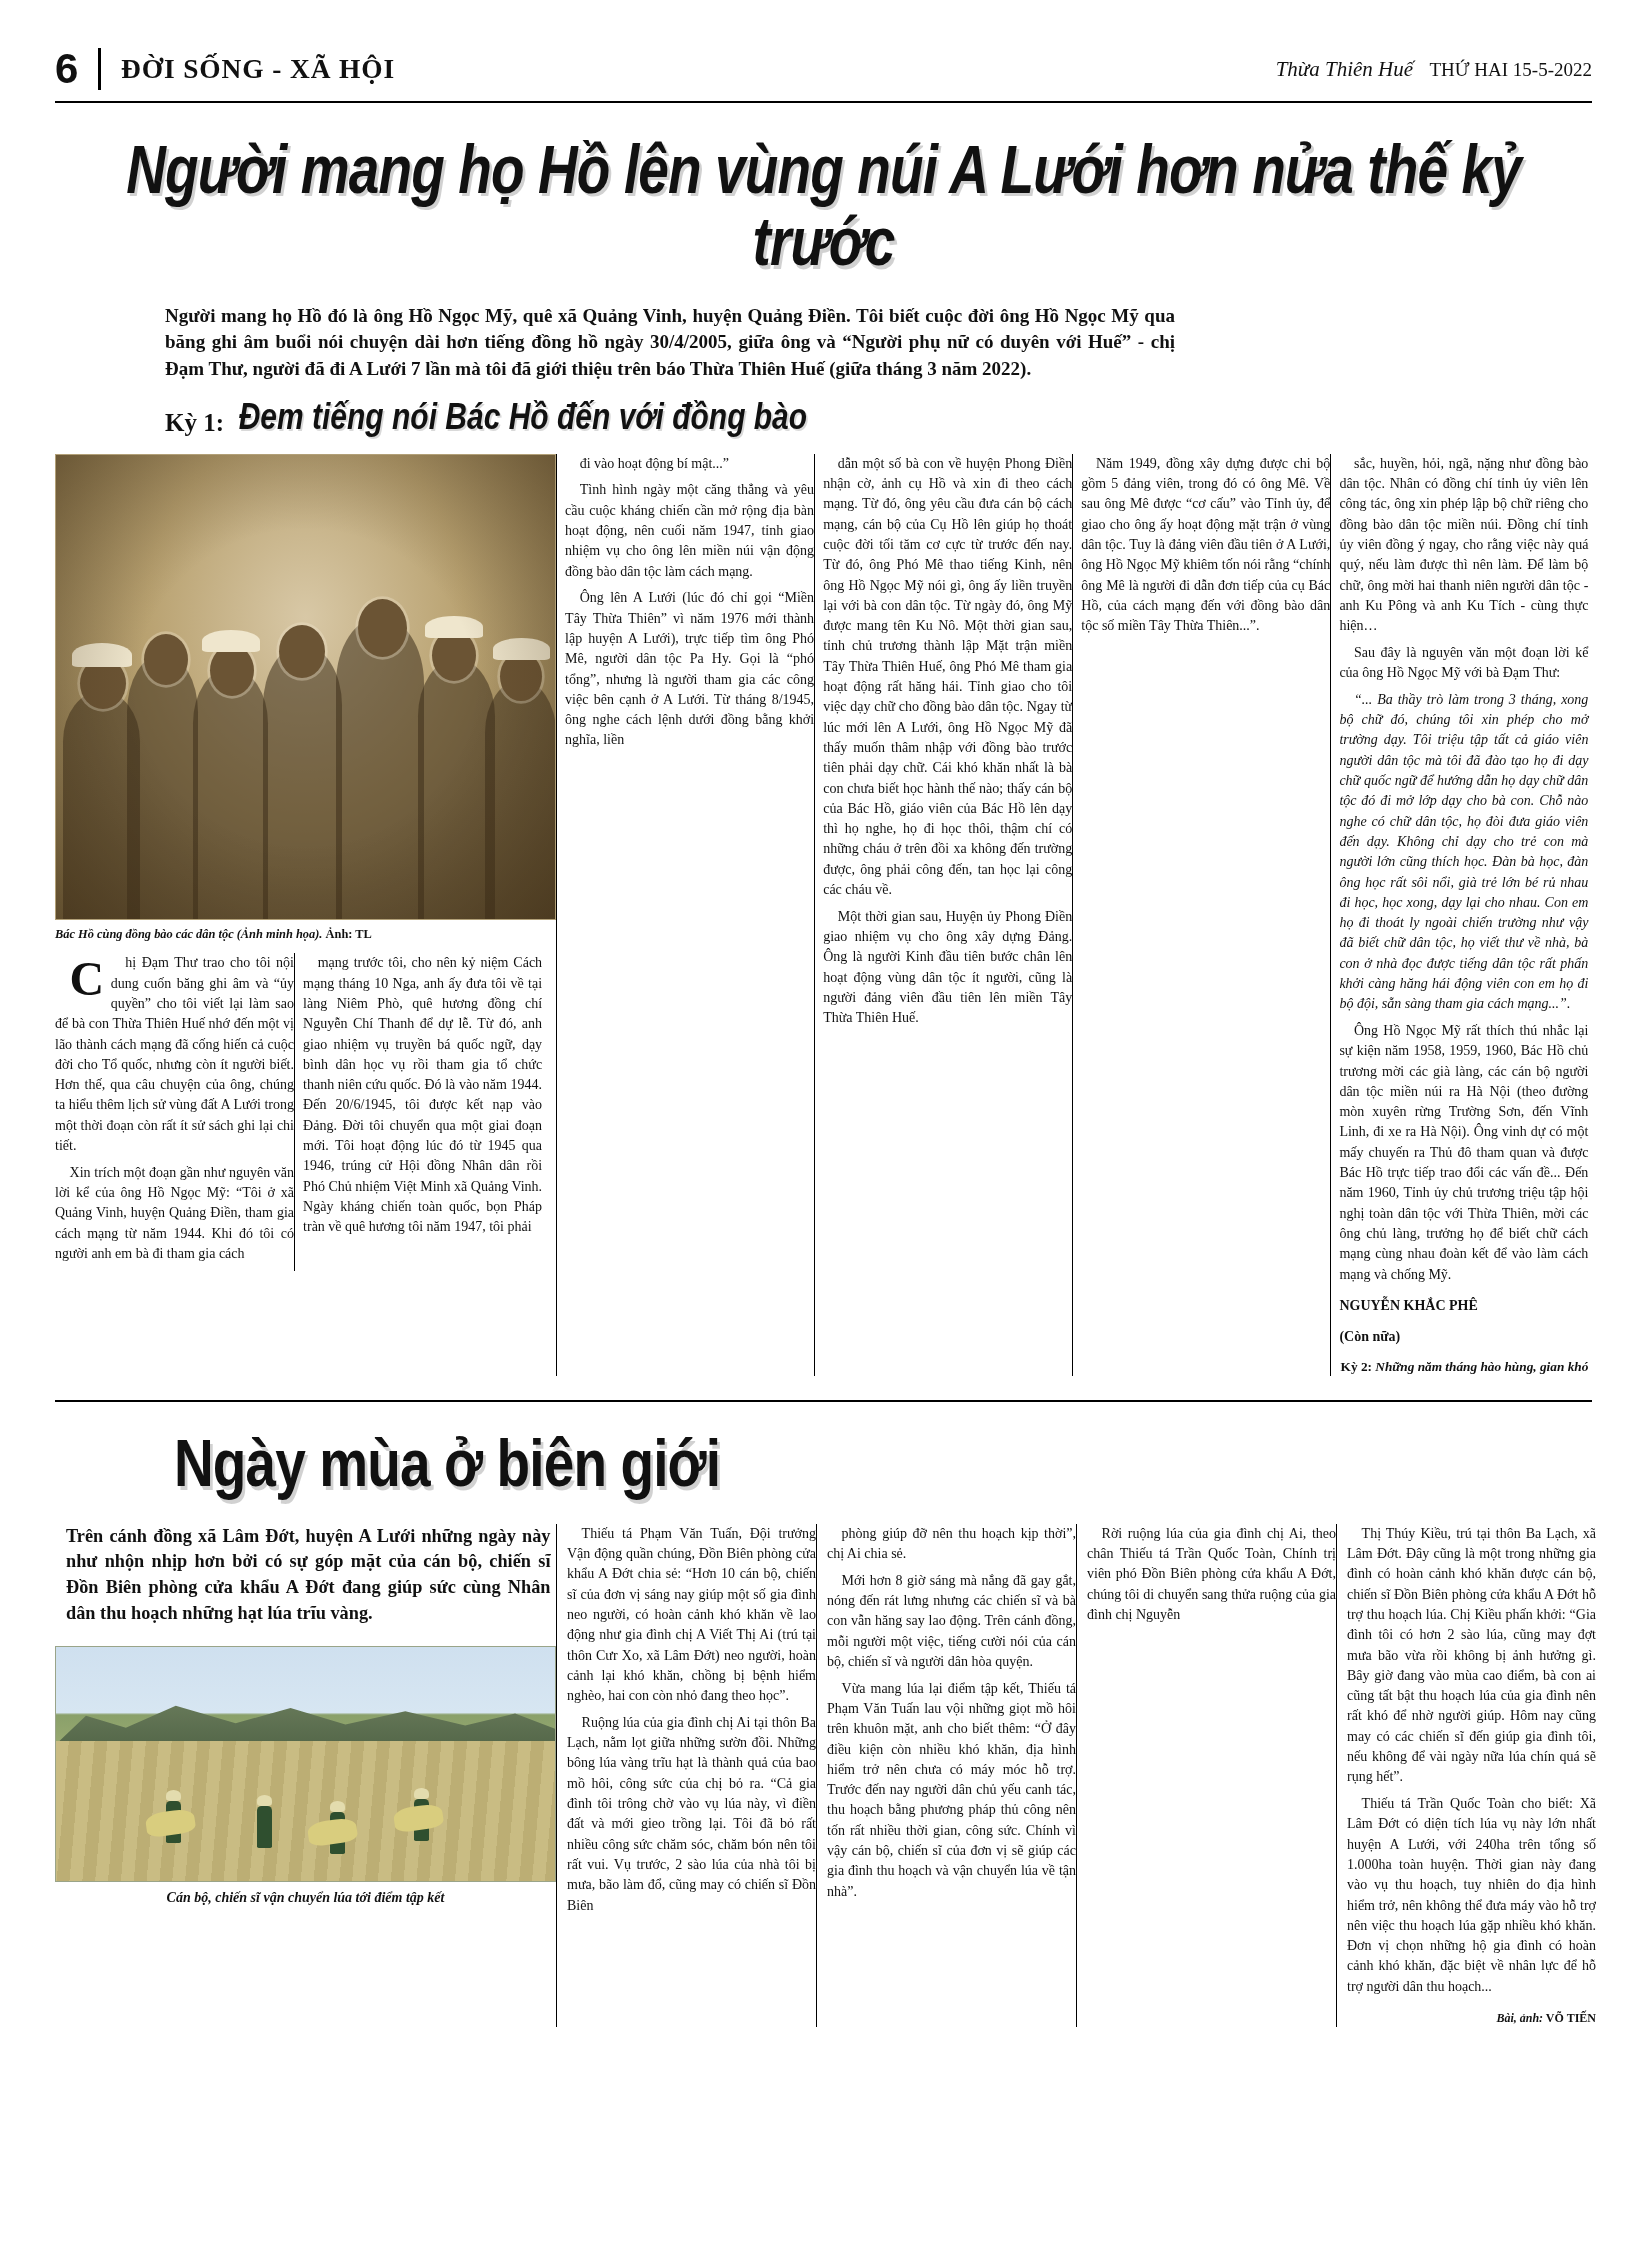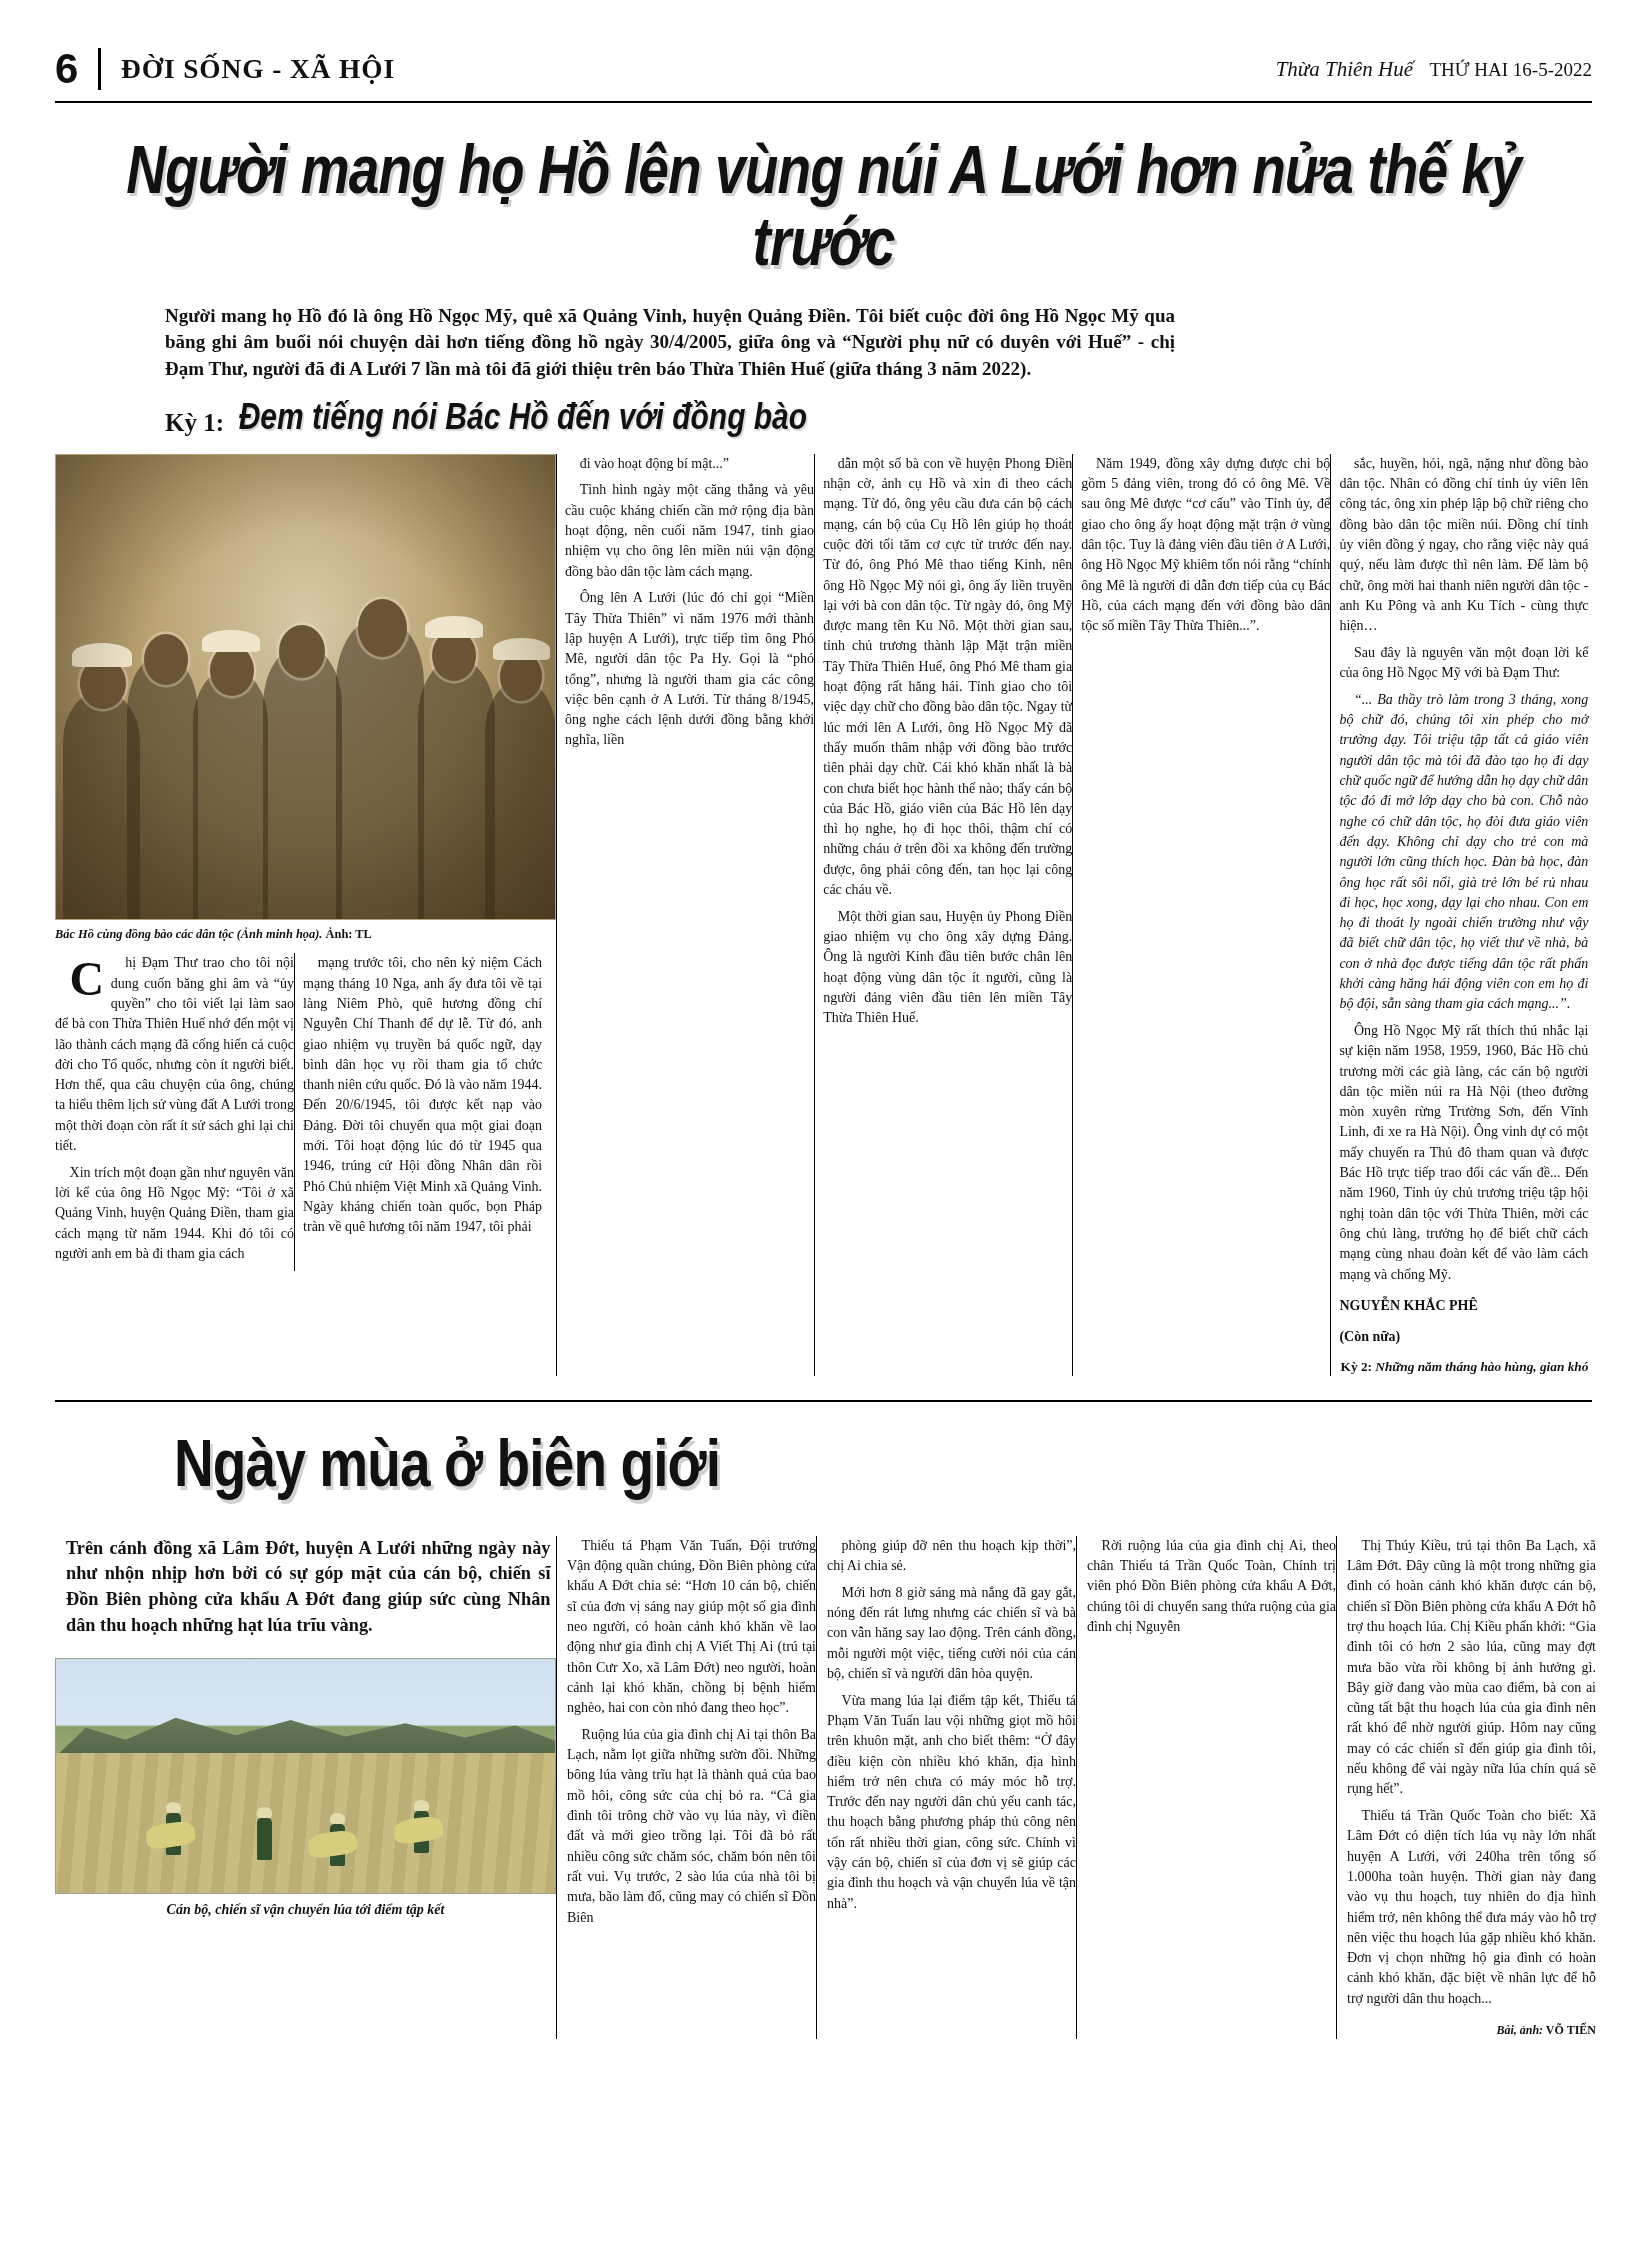--- a/index.html
+++ b/index.html
@@ -168,21 +168,21 @@
     letter-spacing:-0.9px;
     margin:22px 0 0 119px;
     transform:scaleY(1.22);
     transform-origin:left top;
     text-shadow:2.7px 2.7px 0 rgba(0,0,0,0.18);
   }
 
   .art2 {
     display:grid;
     grid-template-columns:501px 11px 249px 11px 249px 11px 249px 11px 249px;
-    margin-top:48px;
+    margin-top:36px;
   }
   .art2 .col { font-size:14px; line-height:1.45; text-align:justify; }
   .art2 p { margin:0 0 6.4px 0; text-indent:14.6px; }
 
   .sapo {
     font-weight:700; font-size:18.3px; line-height:1.4;
     text-align:justify; padding:0 5.5px 0 11px;
   }
   .photo2 {
     width:501px; height:236px; margin-top:20px;
@@ -232,21 +232,21 @@
 <body>
 
 <div class="page">
 
   <div class="masthead">
     <div class="page-number">6</div>
     <div class="masthead-sep"></div>
     <div class="section-name">ĐỜI SỐNG - XÃ HỘI</div>
     <div class="masthead-right">
       <div class="paper-name">Thừa Thiên Huế</div>
-      <div class="issue-date">THỨ HAI 16-5-2022</div>
+      <div class="issue-date">THỨ HAI 15-5-2022</div>
     </div>
   </div>
 
   <div class="headline-1">Người mang họ Hồ lên vùng núi A Lưới hơn nửa thế kỷ trước</div>
 
   <div class="lead">
     <div class="lead-block">Người mang họ Hồ đó là ông Hồ Ngọc Mỹ, quê xã Quảng Vinh, huyện Quảng Điền. Tôi biết cuộc đời ông Hồ Ngọc Mỹ qua băng ghi âm buổi nói chuyện dài hơn tiếng đồng hồ ngày 30/4/2005, giữa ông và “Người phụ nữ có duyên với Huế” - chị Đạm Thư, người đã đi A Lưới 7 lần mà tôi đã giới thiệu trên báo Thừa Thiên Huế (giữa tháng 3 năm 2022).</div>
   </div>
 
   <div class="ky-row">

